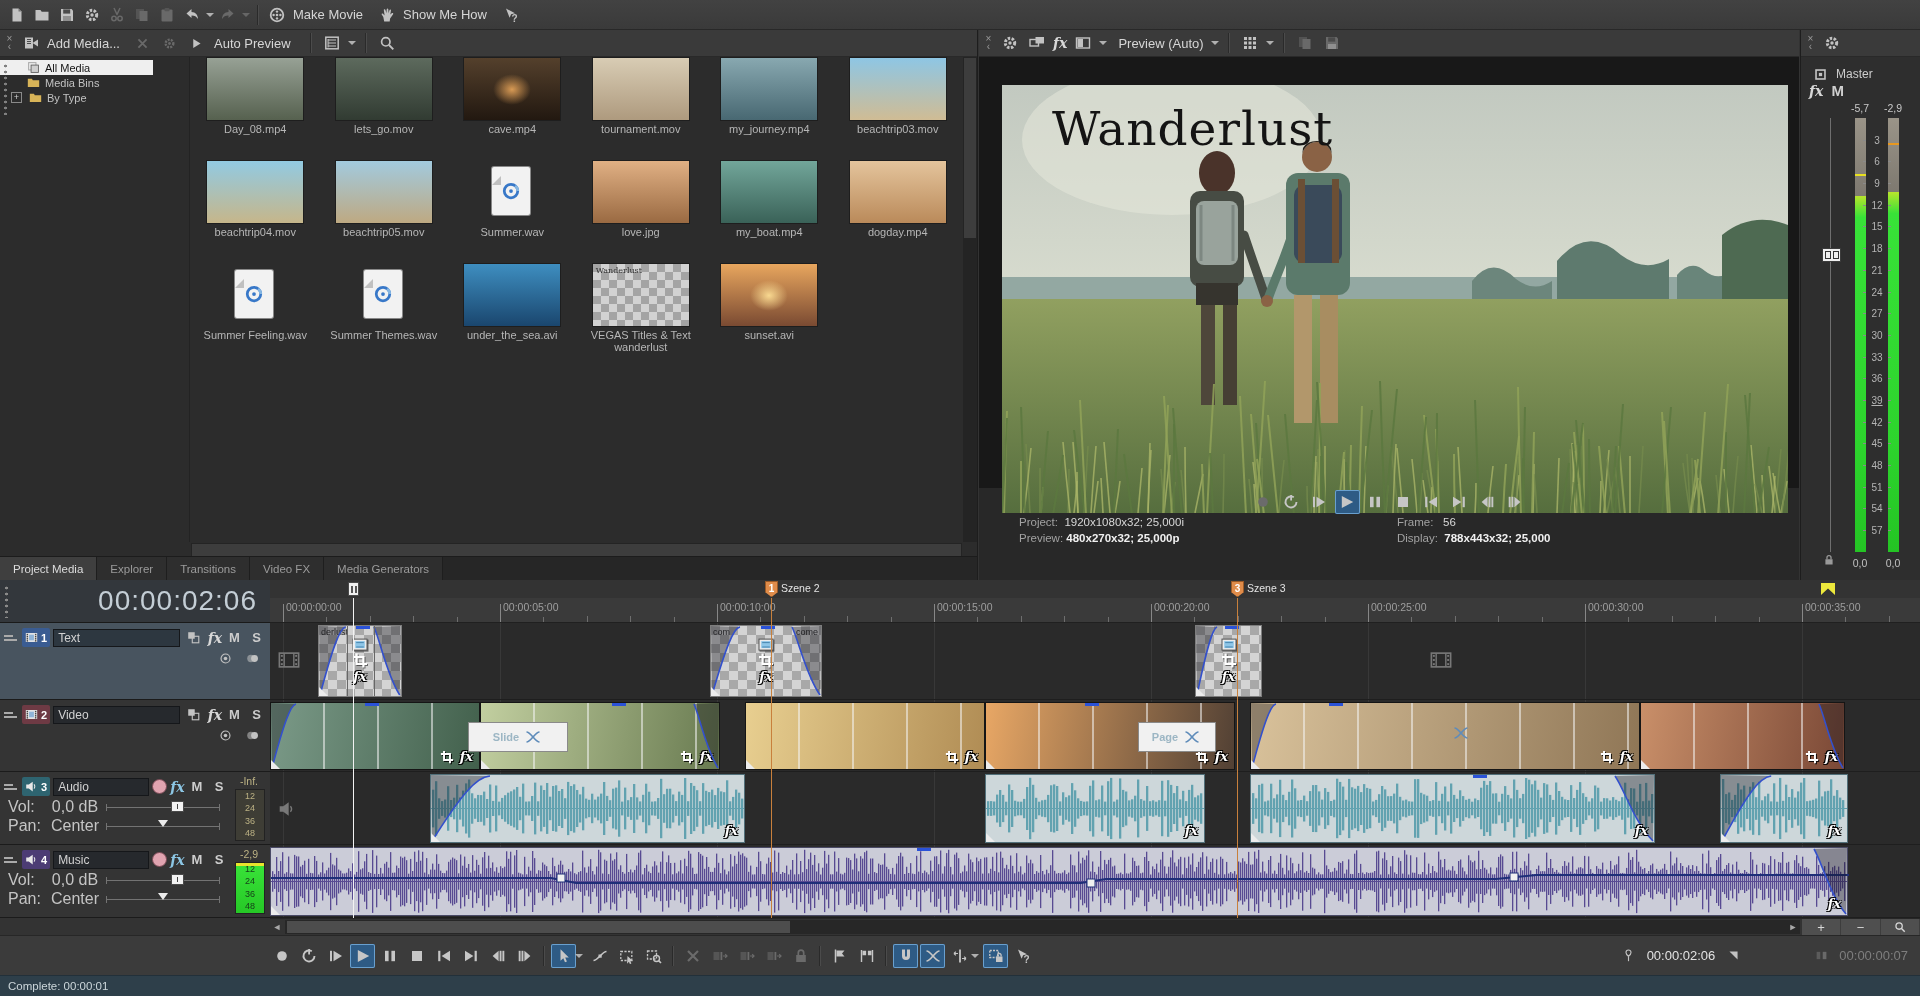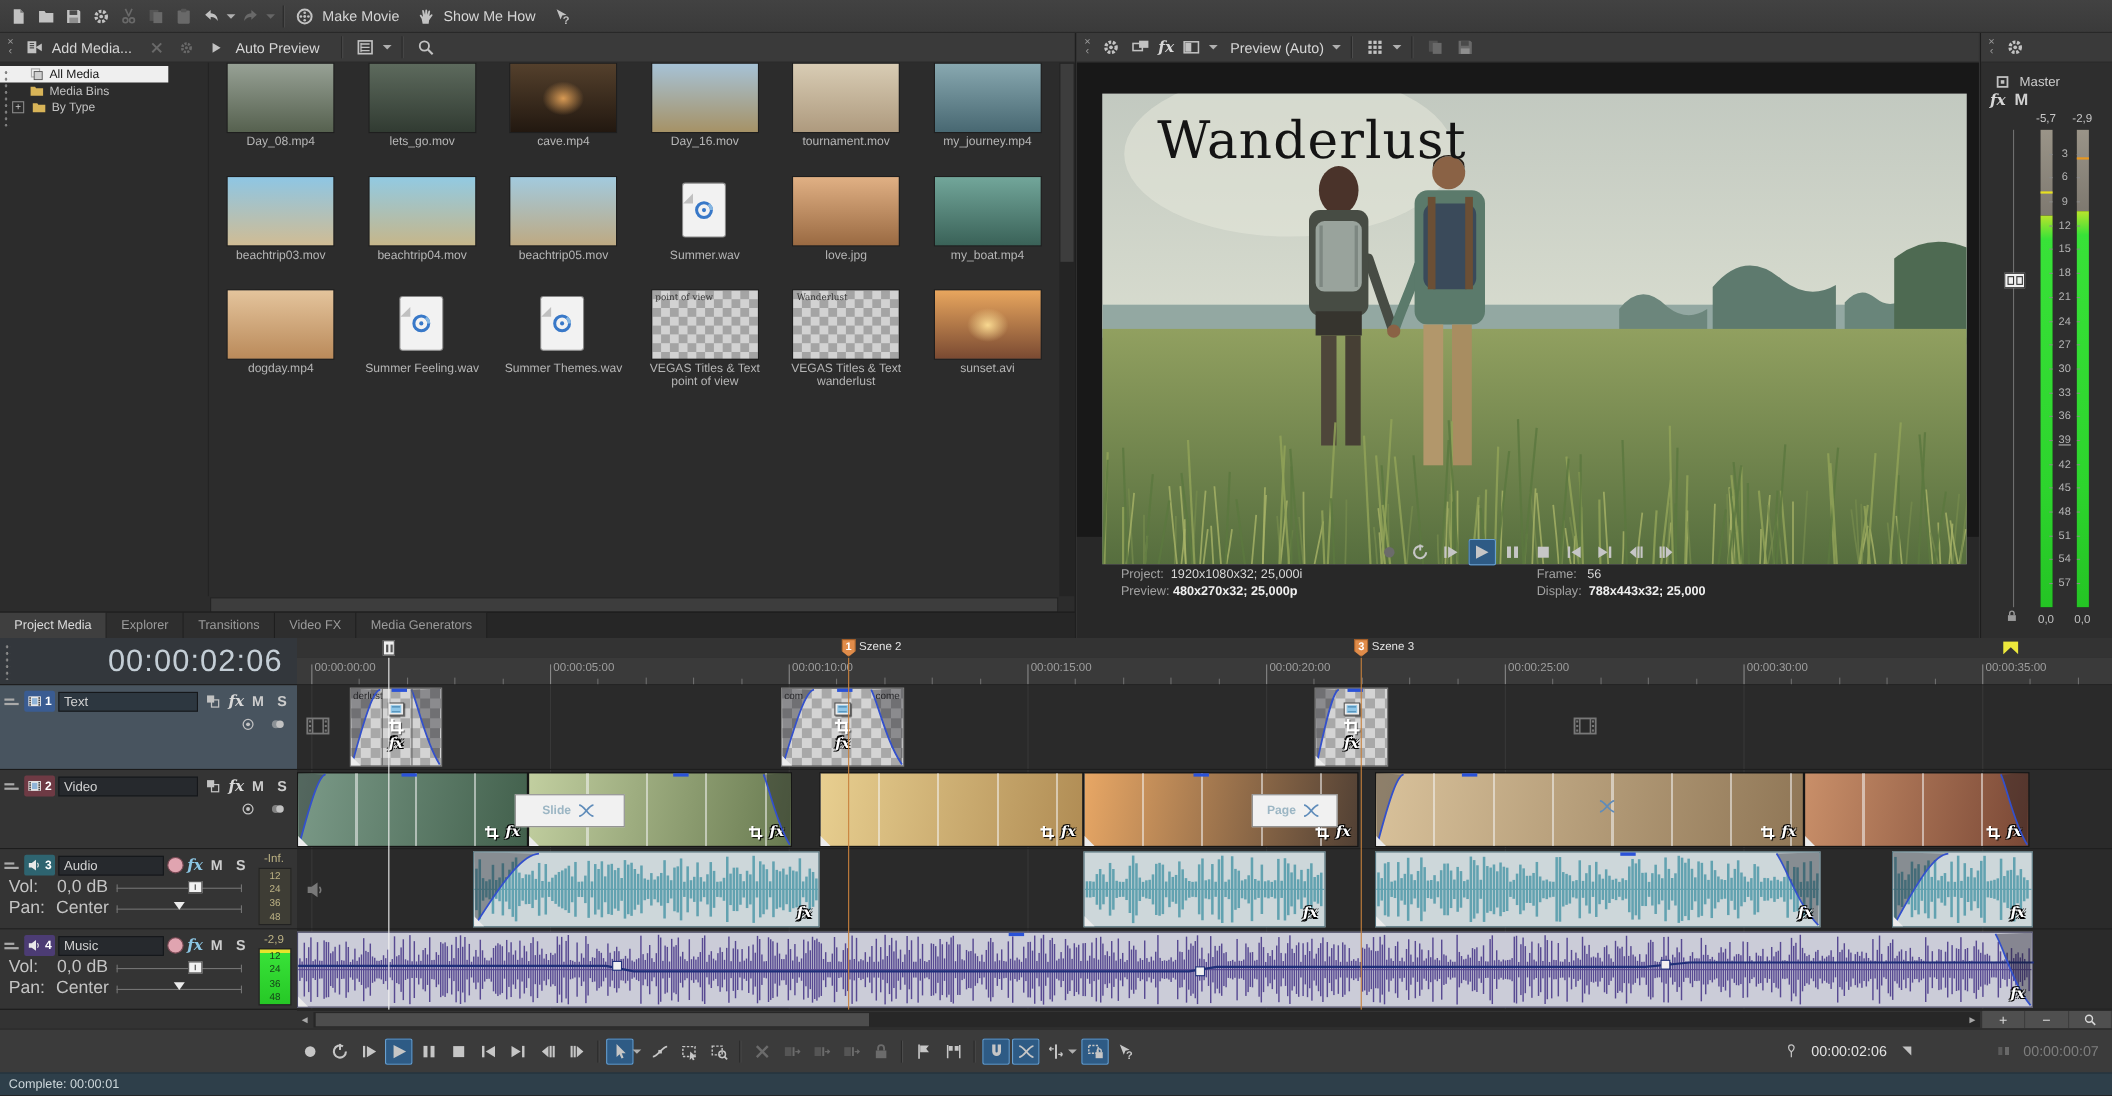--- a/index.html
+++ b/index.html
@@ -347,24 +347,20 @@
             <div class="thumb" style="background: linear-gradient(rgb(93, 106, 93), rgb(49, 59, 50));"></div>
             <div class="lbl">lets_go.mov</div>
           </div>
           <div class="mi">
             <div class="thumb" style="background: linear-gradient(rgb(84, 64, 44), rgb(34, 24, 16));">
               <div style="position: absolute; left: 30%; top: 25%; width: 40%; height: 50%; border-radius: 50%; background: radial-gradient(rgb(216, 154, 84), transparent 70%);"></div>
             </div>
             <div class="lbl">cave.mp4</div>
           </div>
           <div class="mi">
-            <div class="thumb" style="background: linear-gradient(rgb(166, 194, 214), rgb(166, 146, 102));"></div>
-            <div class="lbl">Day_16.mov</div>
-          </div>
-          <div class="mi">
             <div class="thumb" style="background: linear-gradient(rgb(216, 204, 180), rgb(174, 154, 126));"></div>
             <div class="lbl">tournament.mov</div>
           </div>
           <div class="mi">
             <div class="thumb" style="background: linear-gradient(rgb(136, 168, 176), rgb(72, 104, 114));"></div>
             <div class="lbl">my_journey.mp4</div>
           </div>
           <div class="mi">
             <div class="thumb" style="background: linear-gradient(rgb(142, 198, 228), rgb(208, 188, 148));"></div>
             <div class="lbl">beachtrip03.mov</div>
@@ -422,24 +418,22 @@
                 <svg style="position:absolute;left:9px;top:14px;width:20px;height:20px" viewBox="0 0 16 16" xmlns="http://www.w3.org/2000/svg">
                   <circle cx="8" cy="8" r="5.4" fill="none" stroke="#3878c8" stroke-width="2.2"></circle>
                   <circle cx="8" cy="8" r="1.5" fill="#3878c8"></circle>
                   <path d="M13.4 8a5.4 5.4 0 0 0-2-4.2" stroke="#85b6e2" stroke-width="2.2" fill="none"></path>
                 </svg>
               </div>
             </div>
             <div class="lbl">Summer Themes.wav</div>
           </div>
           <div class="mi">
-            <div class="thumb checker">
-              <div class="thumb-title-text">point of view</div>
-            </div>
-            <div class="lbl">VEGAS Titles &amp; Text point of view</div>
+            <div class="thumb" style="background: linear-gradient(rgb(62, 142, 192), rgb(26, 70, 110));"></div>
+            <div class="lbl">under_the_sea.avi</div>
           </div>
           <div class="mi">
             <div class="thumb checker">
               <div class="thumb-title-text">Wanderlust</div>
             </div>
             <div class="lbl">VEGAS Titles &amp; Text wanderlust</div>
           </div>
           <div class="mi">
             <div class="thumb" style="background: linear-gradient(rgb(232, 166, 94), rgb(122, 74, 50));">
               <div style="position: absolute; left: 30%; top: 25%; width: 40%; height: 50%; border-radius: 50%; background: radial-gradient(rgb(248, 216, 144), transparent 70%);"></div>

